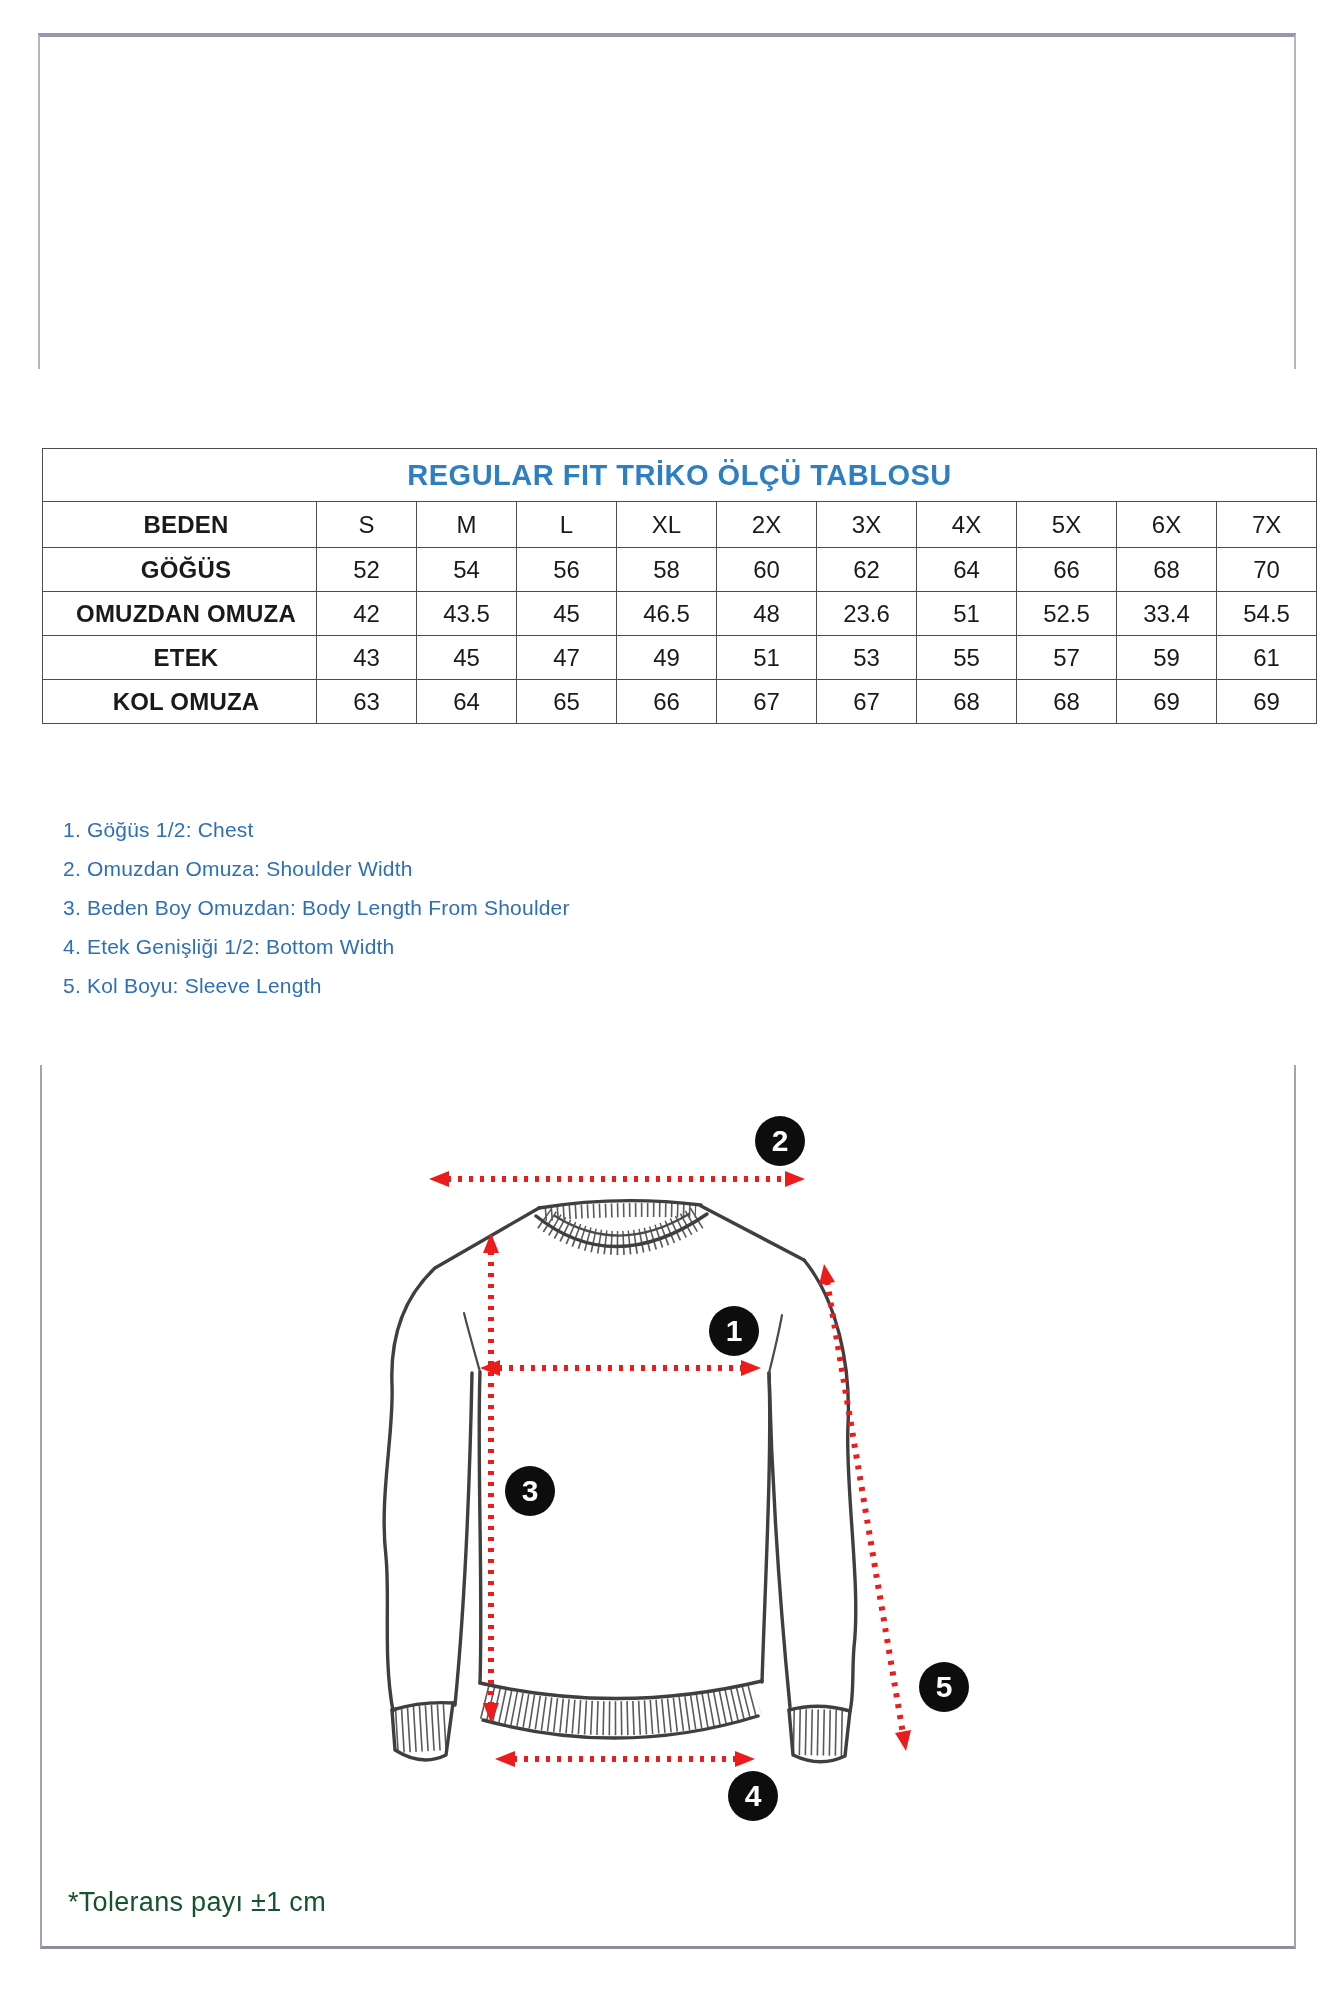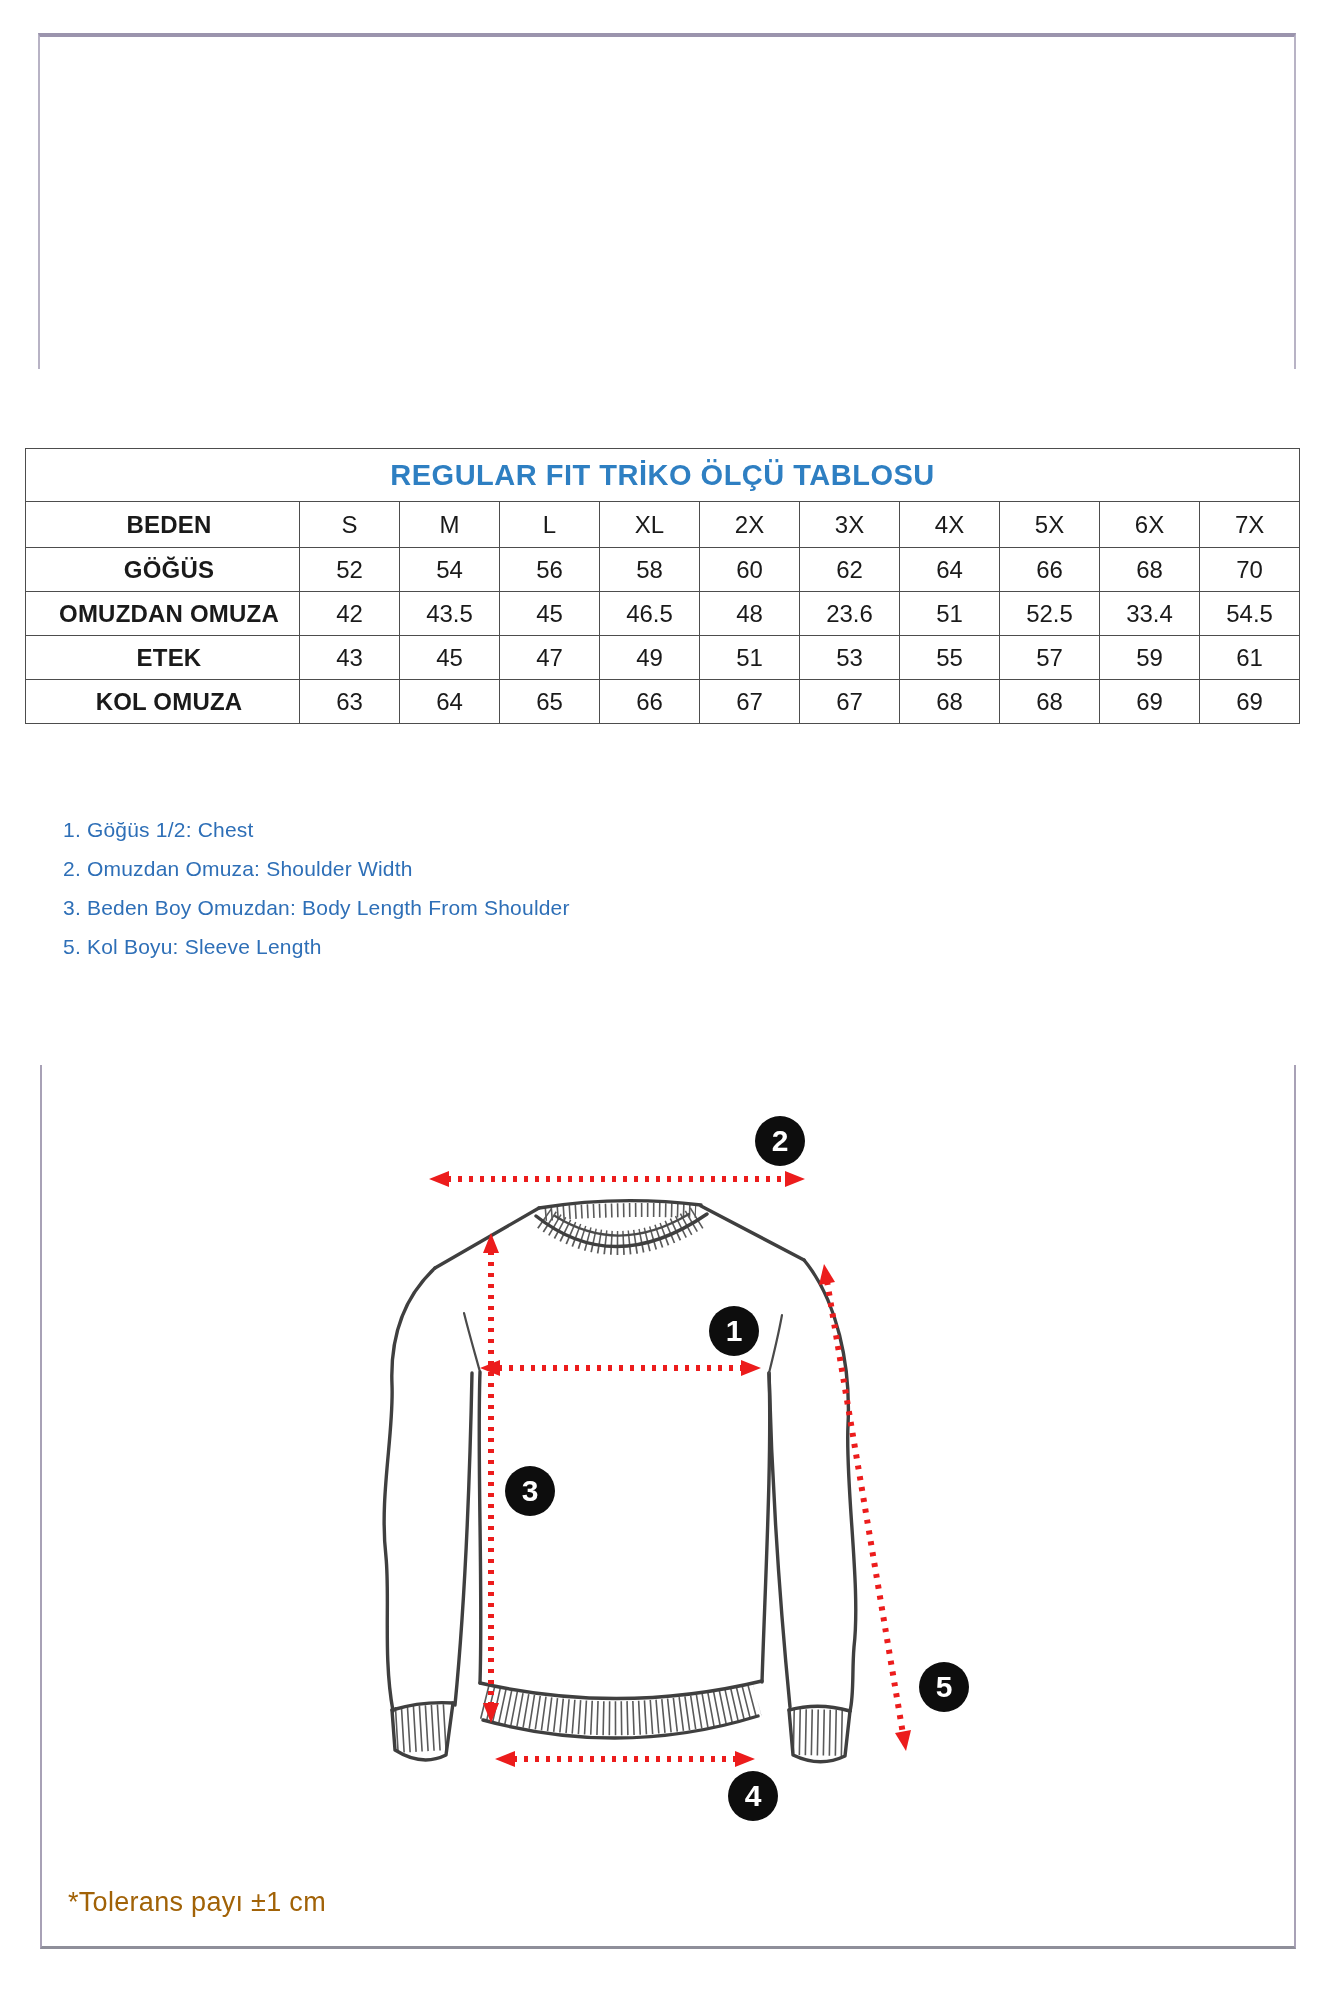--- a/index.html
+++ b/index.html
@@ -5,21 +5,21 @@
   html,body{margin:0;padding:0;background:#fff;}
   #page{position:relative;width:1330px;height:1991px;background:#fff;
         font-family:"Liberation Sans",sans-serif;color:#1a1a1a;overflow:hidden;}
 
   
   #top-frame{position:absolute;left:38px;top:33px;width:1254px;height:332px;
              border-top:4px solid #9b94ad;border-left:2px solid #b8b3c5;
              border-right:2px solid #b8b3c5;background:#fff;}
 
   
-  #size-table{position:absolute;left:25px;top:448px;width:1275px;
+  #size-table{position:absolute;left:42px;top:448px;width:1275px;
               border-collapse:collapse;table-layout:fixed;}
   #size-table td{border:1px solid #4d4d4d;text-align:center;vertical-align:middle;
                  font-size:24px;padding:0;}
   #size-table .title-cell{height:52px;font-size:29px;font-weight:bold;color:#2e7fc2;
                           letter-spacing:.5px;}
   #size-table .hdr{height:45px;}
   #size-table .row-cell{height:43px;}
   #size-table .lbl{text-align:center;padding-left:13px;font-weight:bold;letter-spacing:.2px;}
   #size-table col.c-label{width:274px;}
   #size-table col.c-size{width:100px;}
@@ -37,21 +37,21 @@
 
   .marker{position:absolute;width:50px;height:50px;border-radius:50%;background:#0d0d0d;
           color:#fff;font-size:30px;font-weight:bold;display:flex;align-items:center;
           justify-content:center;}
   #marker-1{left:667px;top:241px;}
   #marker-2{left:713px;top:51px;}
   #marker-3{left:463px;top:401px;}
   #marker-4{left:686px;top:706px;}
   #marker-5{left:877px;top:597px;}
 
-  #footnote{position:absolute;left:26px;top:822px;color:#a16207;font-size:27px;
+  #footnote{position:absolute;left:26px;top:822px;color:#14532d;font-size:27px;
             font-weight:500;letter-spacing:.3px;}
 
   .outline{fill:none;stroke:#3f3f3f;stroke-width:3.4;stroke-linecap:round;stroke-linejoin:round;}
   .outline-thin{fill:none;stroke:#4a4a4a;stroke-width:2.2;stroke-linecap:round;}
   .rib{fill:none;stroke:#5a5a5a;stroke-dasharray:1.6 4.4;}
   .meas{fill:none;stroke:#ec1c1c;stroke-width:6;stroke-dasharray:4 7;}
   .head{fill:#ec1c1c;stroke:none;}
 </style>
 </head>
 <body>
@@ -143,20 +143,21 @@
         <td class="row-cell">69</td>
         <td class="row-cell">69</td>
       </tr>
     </tbody>
   </table>
 
   <div id="legend">
     <div class="legend-item">1. Göğüs 1/2: Chest</div>
     <div class="legend-item">2. Omuzdan Omuza: Shoulder Width</div>
     <div class="legend-item">3. Beden Boy Omuzdan: Body Length From Shoulder</div>
+    <div class="legend-item">4. Etek Genişliği 1/2: Bottom Width</div>
     <div class="legend-item">5. Kol Boyu: Sleeve Length</div>
   </div>
 
   <div id="diagram-box">
     <svg id="sweater-svg" viewBox="0 0 1252 881" xmlns="http://www.w3.org/2000/svg">
 
       <path class="rib" stroke-width="14" d="M 503 149 Q 577 143 654 146"></path>
       <path class="rib" stroke-width="24" d="M 502 153 Q 575 204 658 151"></path>
       <path class="rib" stroke-width="34" d="M 442 637 Q 578 671 715 634"></path>
       <path class="rib" stroke-width="46" d="M 354 665 L 405 662"></path>

